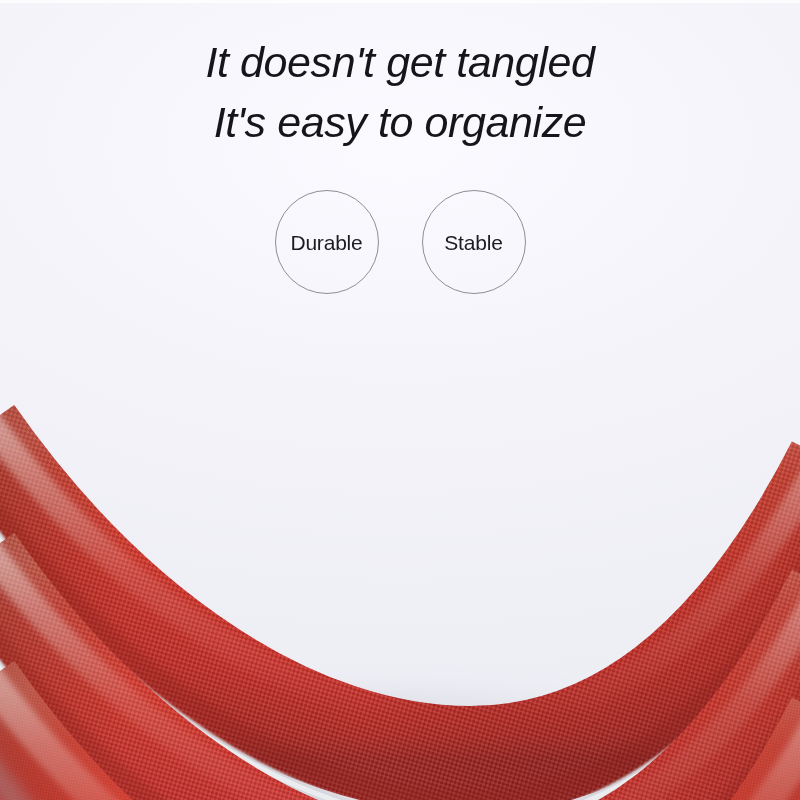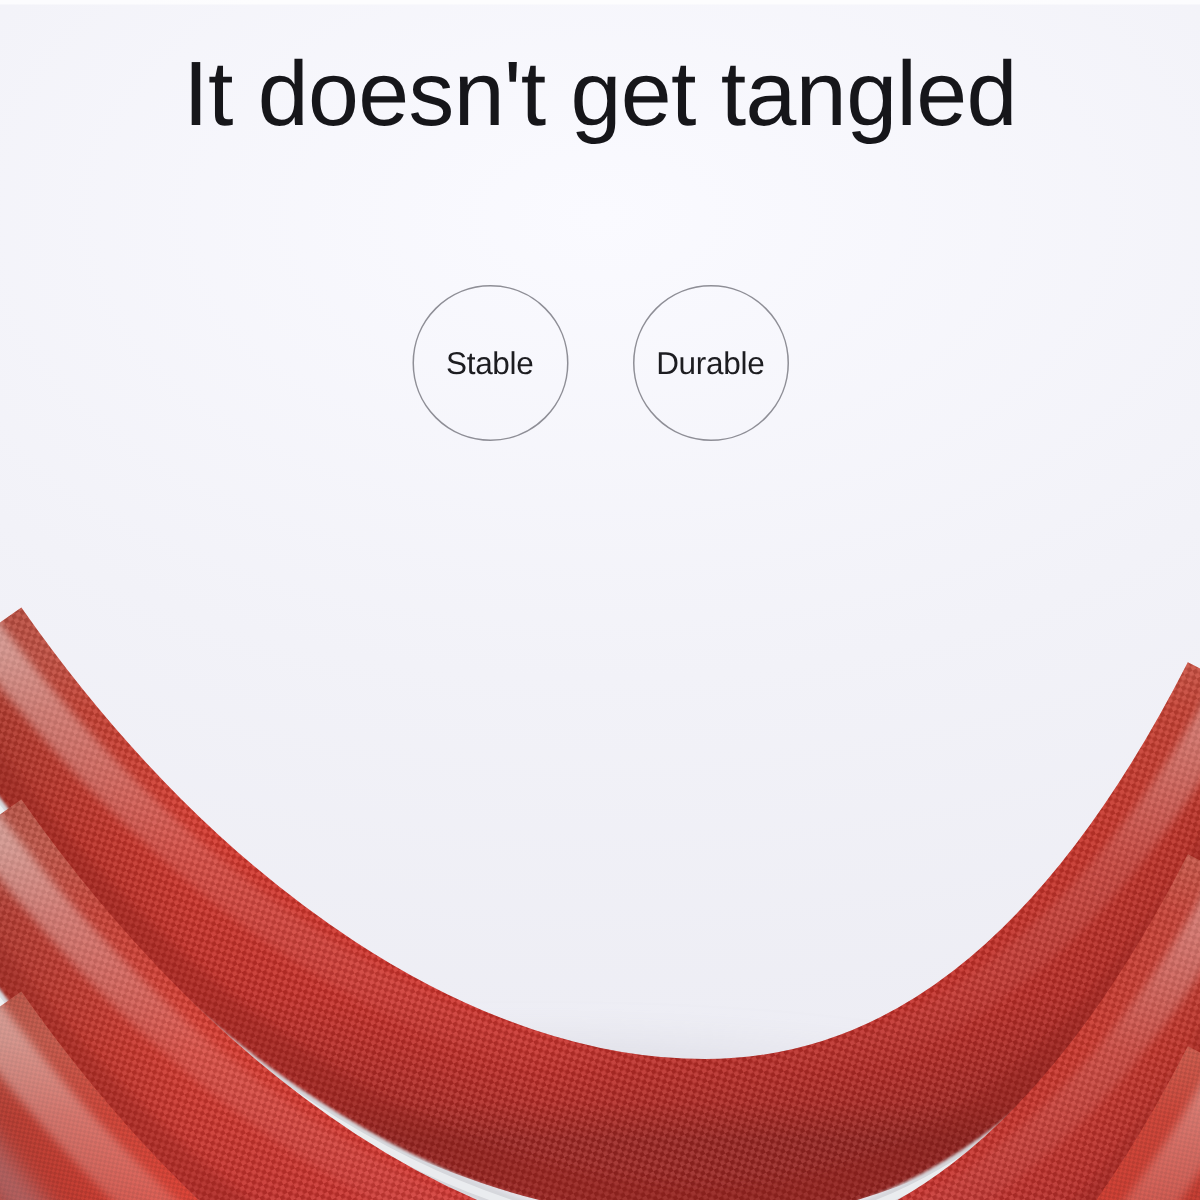--- a/index.html
+++ b/index.html
@@ -40,26 +40,27 @@
   #headline {
     position: absolute;
     left: 0;
     top: 32px;
     width: 800px;
     text-align: center;
     z-index: 6;
   }
   #headline .line {
     display: block;
-    font-size: 61px;
+    font-size: 43px;
     line-height: 60px;
     font-weight: 400;
     letter-spacing: -0.4px;
     color: #16161a;
     white-space: nowrap;
+    font-style: italic;
   }
   
   #features {
     position: absolute;
     left: 0;
     top: 190px;
     width: 800px;
     display: flex;
     justify-content: center;
     gap: 43px;
@@ -220,24 +221,25 @@
       <path d="M -30,692 C 110,892 296,1016 470,1016 C 610,1016 735,928 840,722" fill="none" stroke="url(#weave-fine)" stroke-width="108"></path>
       <path d="M -30,692 C 110,892 296,1016 470,1016 C 610,1016 735,928 840,722" fill="none" stroke="url(#depthX)" stroke-width="108"></path>
       <path d="M -30,652 C 110,852 296,976 470,976 C 610,976 735,888 840,682" fill="none" stroke="url(#sheen)" stroke-width="30" filter="url(#midBlur)" opacity="0.8"></path>
     </g>
 
     <path d="M -30,742 C 110,942 296,1066 470,1066 C 610,1066 735,978 840,772" fill="none" stroke="#a9a9b8" stroke-width="26" opacity="0.35" filter="url(#softBlur)"></path>
   </svg>
 
   <div id="headline">
     <span class="line">It doesn't get tangled</span>
+    <span class="line">It's easy to organize</span>
   </div>
 
   <div id="features">
+    <div class="feature-circle">
+      <span>Durable</span>
+    </div>
     <div class="feature-circle">
       <span>Stable</span>
     </div>
-    <div class="feature-circle">
-      <span>Durable</span>
-    </div>
   </div>
 
 </div>
 
 </body></html>

